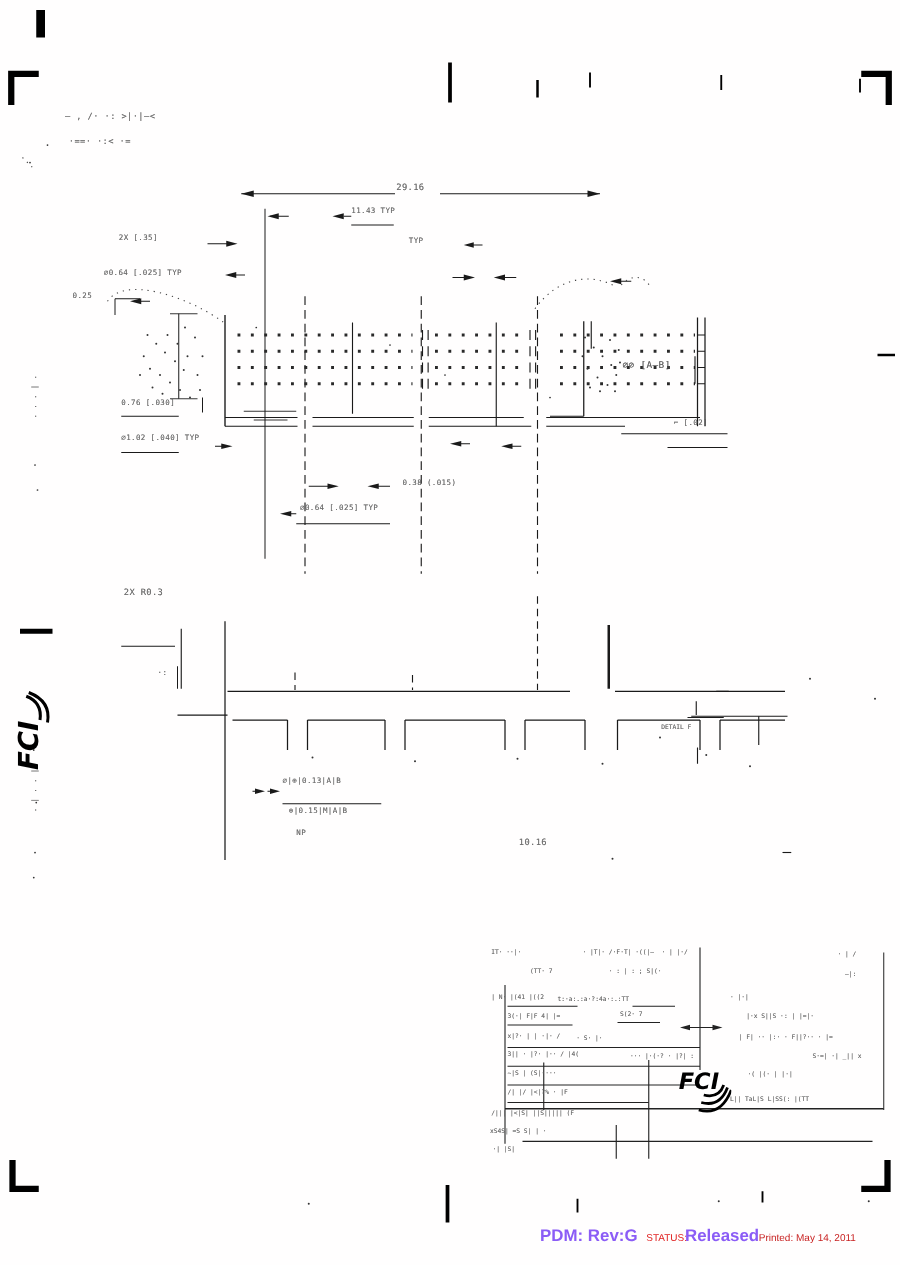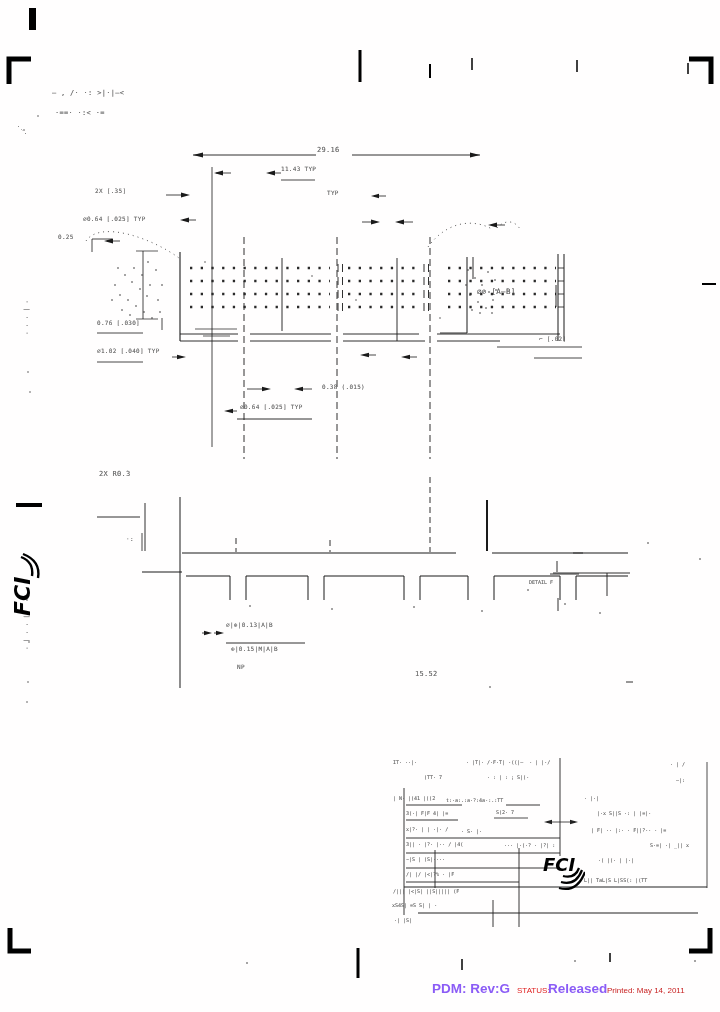--- a/index.html
+++ b/index.html
@@ -265,31 +265,31 @@
 <span class="ft ft7" style="left:55px;top:110px">·==· ·:&lt; ·=</span>
 
 <span class="ft ft7" style="left:317px;top:147px">29.16</span>
 <span class="ft" style="left:281px;top:166px">11.43 TYP</span>
 <span class="ft" style="left:327px;top:190px">TYP</span>
 <span class="ft" style="left:95px;top:188px">2X [.35]</span>
 <span class="ft" style="left:83px;top:216px">⌀0.64 [.025] TYP</span>
 <span class="ft" style="left:58px;top:234px">0.25</span>
 <span class="ft" style="left:97px;top:320px">0.76 [.030]</span>
 <span class="ft" style="left:97px;top:348px">⌀1.02 [.040] TYP</span>
-<span class="ft ft8" style="left:477px;top:288px">⌀⊘ [A–B]</span>
+<span class="ft ft8" style="left:498px;top:288px">⌀⊘ [A–B]</span>
 <span class="ft" style="left:539px;top:336px">⌐ [.02]</span>
 <span class="ft" style="left:322px;top:384px">0.38 (.015)</span>
 <span class="ft" style="left:240px;top:404px">⌀0.64 [.025] TYP</span>
 
 <span class="ft ft7" style="left:99px;top:471px">2X R0.3</span>
 <span class="ft" style="left:126px;top:536px">·:</span>
 <span class="ft" style="left:226px;top:622px">⌀|⊕|0.13|A|B</span>
 <span class="ft" style="left:231px;top:646px">⊕|0.15|M|A|B</span>
 <span class="ft" style="left:237px;top:664px">NP</span>
-<span class="ft ft7" style="left:415px;top:671px">15.52</span>
+<span class="ft ft7" style="left:415px;top:671px">10.16</span>
 <span class="ft ft5" style="left:529px;top:580px">DETAIL F</span>
 
 <span class="ft rot90" style="left:30px;top:300px">· | · · ·</span>
 <span class="ft rot90" style="left:30px;top:615px">| · · | ·</span>
 
 <span class="ft ft5" style="left:393px;top:760px">IT· ··|·</span>
 <span class="ft ft5" style="left:466px;top:760px">· |T|· /·F·T| ·((|–  · | |·/</span>
 <span class="ft ft5" style="left:670px;top:762px">· | /</span>
 <span class="ft ft5" style="left:424px;top:775px">(TT· 7</span>
 <span class="ft ft5" style="left:487px;top:775px">· : | : ; S|(·</span>

